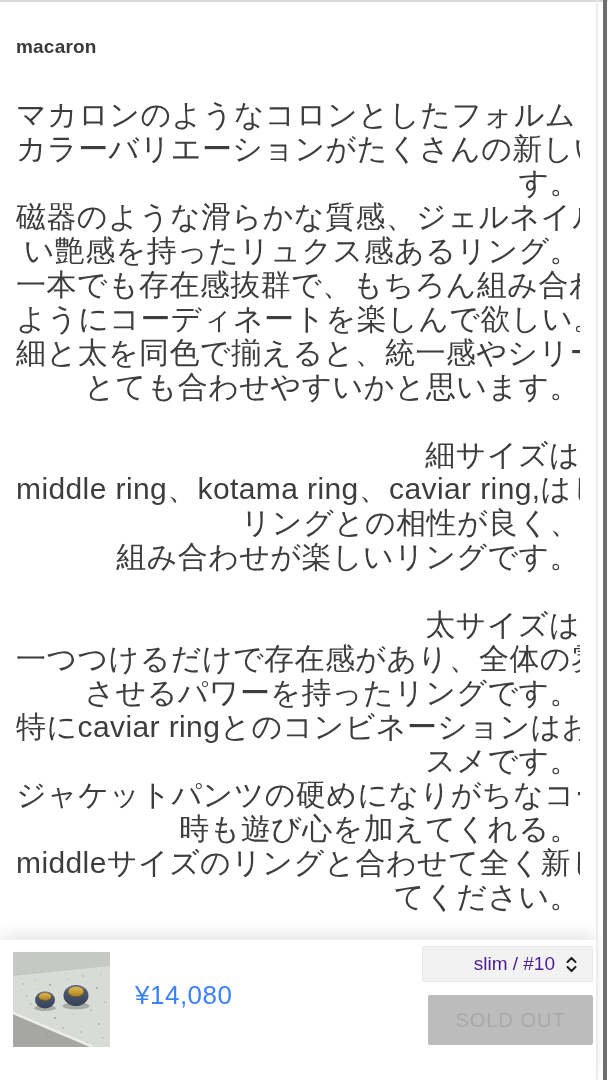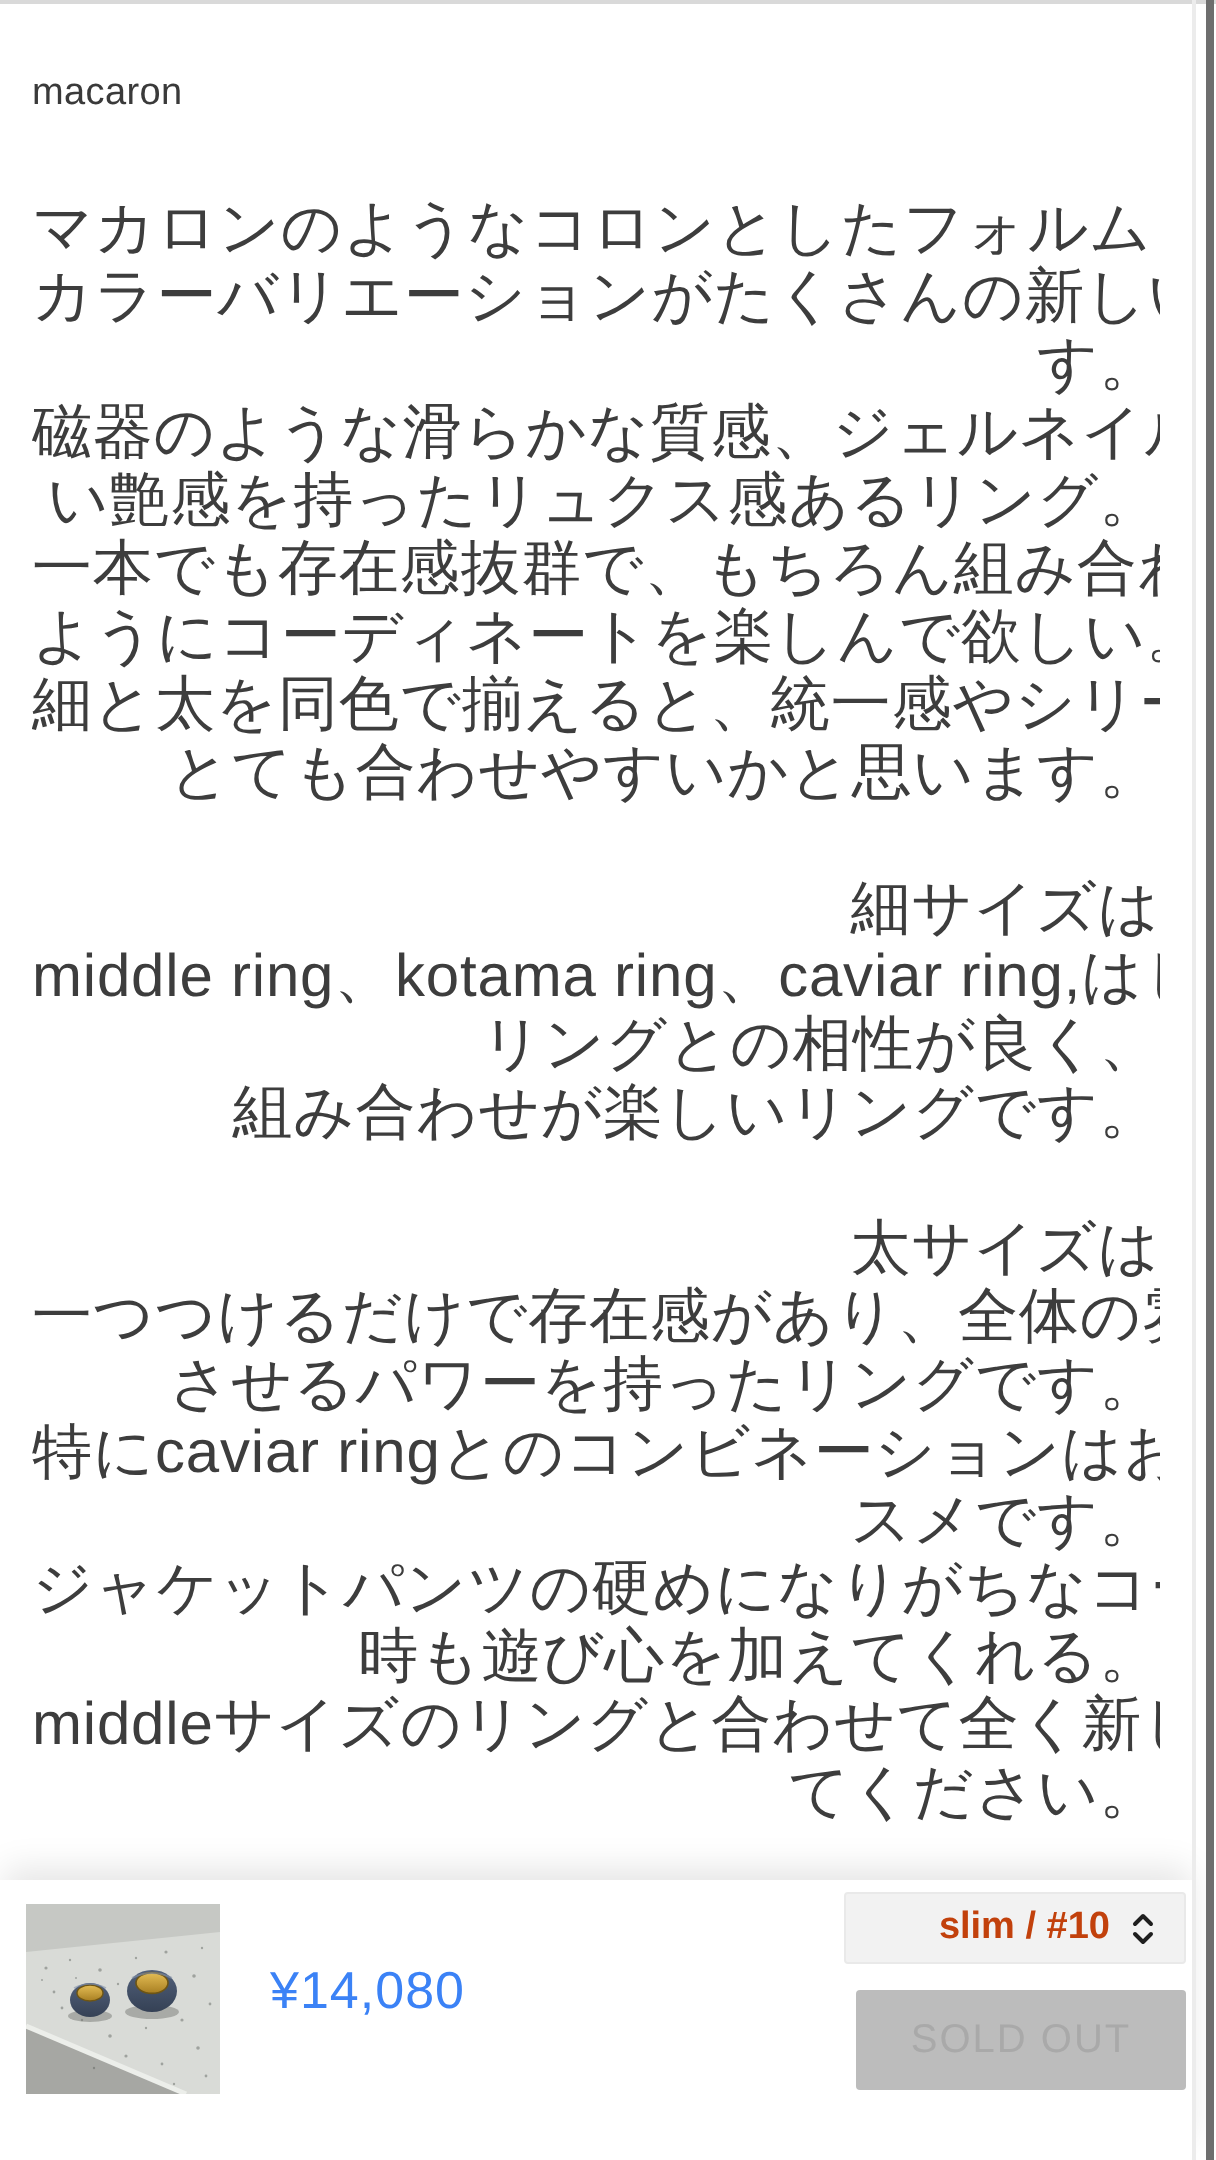--- a/index.html
+++ b/index.html
@@ -39,21 +39,21 @@
     top: 0; left: 0;
     width: 596px;
     padding: 36px 16px 0 16px;
     box-sizing: border-box;
     overflow: hidden;
   }
   .page-title {
     margin: 0;
     font-size: 19px;
     line-height: 22px;
-    font-weight: 400;
+    font-weight: 700;
     color: #3a3a3a;
     letter-spacing: 0.2px;
   }
   .description {
     margin-top: 40px;
     font-size: 30px;
     line-height: 34px;
     color: #3d3d3d;
     letter-spacing: 0.4px;
     white-space: pre;
@@ -93,22 +93,21 @@
     border-radius: 2px;
     display: flex;
     align-items: center;
     justify-content: flex-end;
     padding-right: 14px;
     gap: 10px;
     cursor: pointer;
   }
   .variant-select .value {
     font-size: 19px;
-    color: #c2410c;
-    font-weight: bold;
+    color: #4c1d95;
   }
   .soldout-btn {
     position: absolute;
     top: 55px; left: 428px;
     width: 165px; height: 50px;
     background: #bcbcbc;
     border: none;
     border-radius: 2px;
     color: #a9a9a9;
     font-family: "Liberation Sans", "DejaVu Sans", sans-serif;

